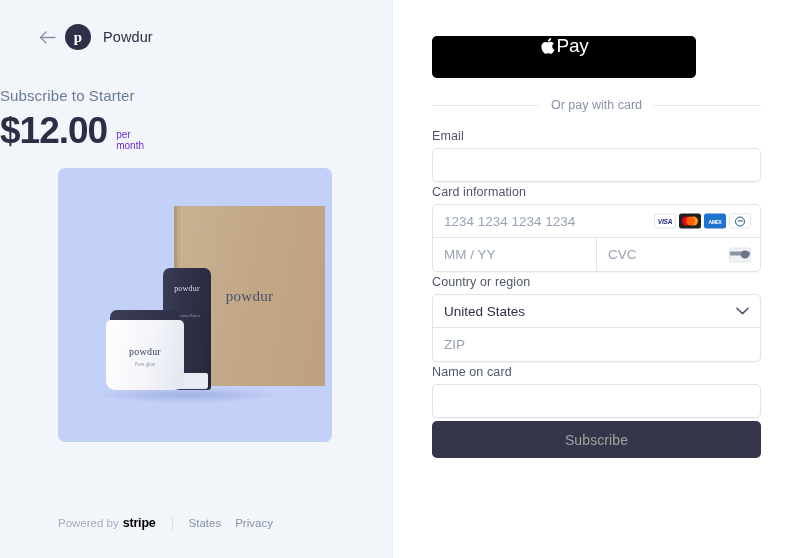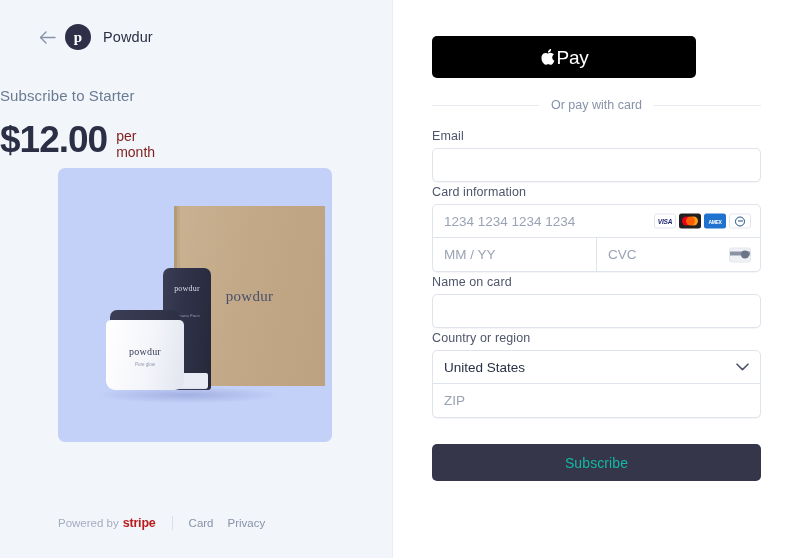--- a/index.html
+++ b/index.html
@@ -86,23 +86,23 @@
     font-size: 37px;
     font-weight: 600;
     color: #2a2f45;
     letter-spacing: -1px;
     line-height: 1.08;
   }
 
   .price-interval {
     margin-left: 9px;
     margin-top: 21px;
-    font-size: 14px;
+    font-size: 10px;
     line-height: 1.12;
-    color: #7f1d1d;
+    color: #6d28d9;
   }
 
   
   .product-image {
     position: absolute;
     left: 58px;
     top: 168px;
     width: 274px;
     height: 274px;
     border-radius: 7px;
@@ -225,21 +225,21 @@
     left: 58px;
     bottom: 28px;
     display: flex;
     align-items: center;
     font-size: 11.5px;
     color: #a3adc2;
   }
   .powered-by { display: flex; align-items: center; }
   .stripe-word {
     font-weight: 700;
-    color: #b91c1c;
+    color: #000000;
     margin-left: 4px;
     font-size: 12.5px;
     letter-spacing: -.2px;
   }
   .footer-sep {
     width: 1px;
     height: 14px;
     background: #d9e0ea;
     margin: 0 16px;
   }
@@ -259,21 +259,21 @@
     padding: 36px 35px 0 39px;
   }
 
   .apple-pay-button {
     width: 264px;
     height: 42px;
     background: #000000;
     border-radius: 5px;
     border: none;
     display: flex;
-    align-items: center;
+    align-items: flex-start;
     justify-content: center;
     cursor: pointer;
   }
   .apple-pay-label {
     color: #ffffff;
     font-size: 19px;
     letter-spacing: -.3px;
     display: flex;
     align-items: center;
     line-height: 1;
@@ -455,23 +455,22 @@
     width: 100%; height: 100%;
     border: none; outline: none; background: transparent;
     font-size: 13.5px; color: #2a2f45; padding: 0 11px;
     font-family: "Liberation Sans", sans-serif;
   }
   .zip-input::placeholder { color: #9aa3b4; }
 
   .submit-button {
     width: 329px;
     height: 37px;
-    margin-top: 23px;
     background: #353649;
-    color: #14b8a6;
+    color: #a3a3a3;
     border: none;
     border-radius: 5px;
     font-size: 14px;
     font-weight: 500;
     font-family: "Liberation Sans", sans-serif;
     cursor: pointer;
     letter-spacing: .1px;
   }
 </style>
 </head>
@@ -522,21 +521,21 @@
         <div class="pi-jar-sub">Pure glow</div>
       </div>
     </div>
 
     <div class="summary-footer">
       <div class="powered-by">
         <span>Powered by</span>
         <span class="stripe-word">stripe</span>
       </div>
       <div class="footer-sep"></div>
-      <a class="footer-link" href="#">Card</a>
+      <a class="footer-link" href="#">States</a>
       <a class="footer-link" href="#">Privacy</a>
     </div>
   </div>
 
   <div class="payment-panel">
 
     <button class="apple-pay-button">
       <span class="apple-pay-label">
         <span class="apple-glyph">
           <svg width="15" height="18" viewBox="0 0 15 18" fill="#ffffff" aria-hidden="true">
@@ -592,36 +591,36 @@
             <div class="cvc-hint">
               <span class="cvc-stripe"></span>
               <span class="cvc-dot"></span>
             </div>
           </div>
         </div>
       </div>
     </div>
 
     <div class="field-group">
-      <label class="field-label">Name on card</label>
-      <input class="text-input" type="text" placeholder="" style="">
-    </div>
-
-    <div class="field-group">
       <label class="field-label">Country or region</label>
       <div class="country-group">
         <div class="country-row">
           <span class="country-value">United States</span>
           <span class="chevron">
             <svg width="13" height="8" viewBox="0 0 13 8" fill="none" aria-hidden="true">
               <path d="M1 1.2L6.5 6.6L12 1.2" stroke="#4f566b" stroke-width="1.6" stroke-linecap="round" stroke-linejoin="round"></path>
             </svg>
           </span>
         </div>
         <div class="zip-row">
           <input class="zip-input" type="text" placeholder="ZIP" style="">
         </div>
       </div>
     </div>
 
+    <div class="field-group">
+      <label class="field-label">Name on card</label>
+      <input class="text-input" type="text" placeholder="" style="">
+    </div>
+
     <button class="submit-button">Subscribe</button>
   </div>
 </div>
 
 </body></html>

